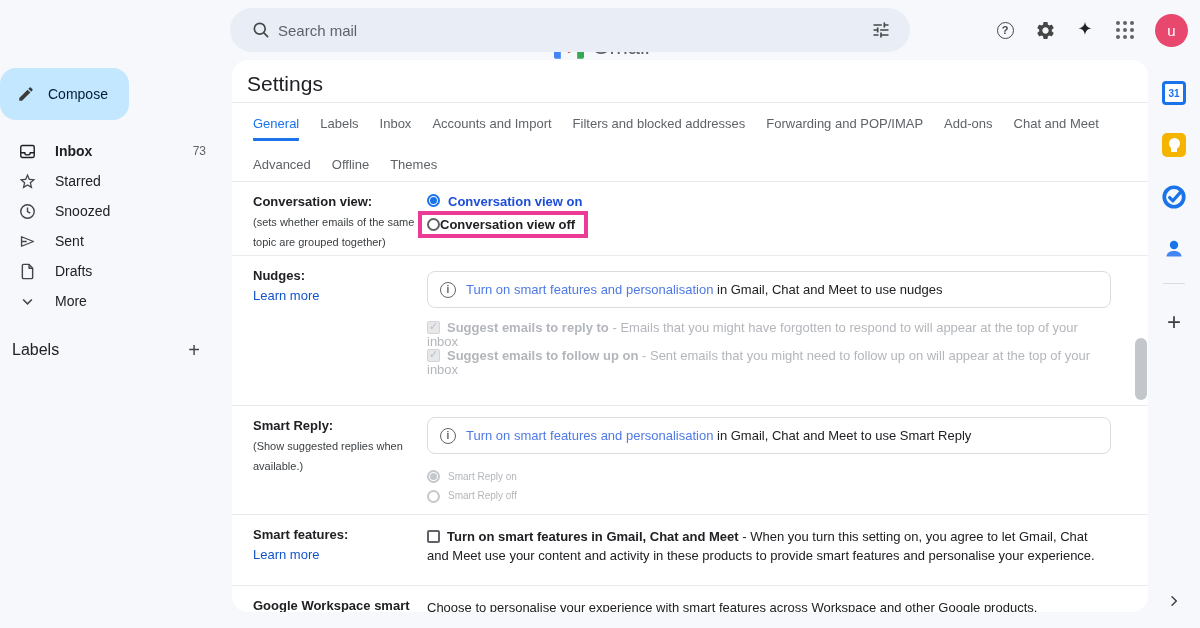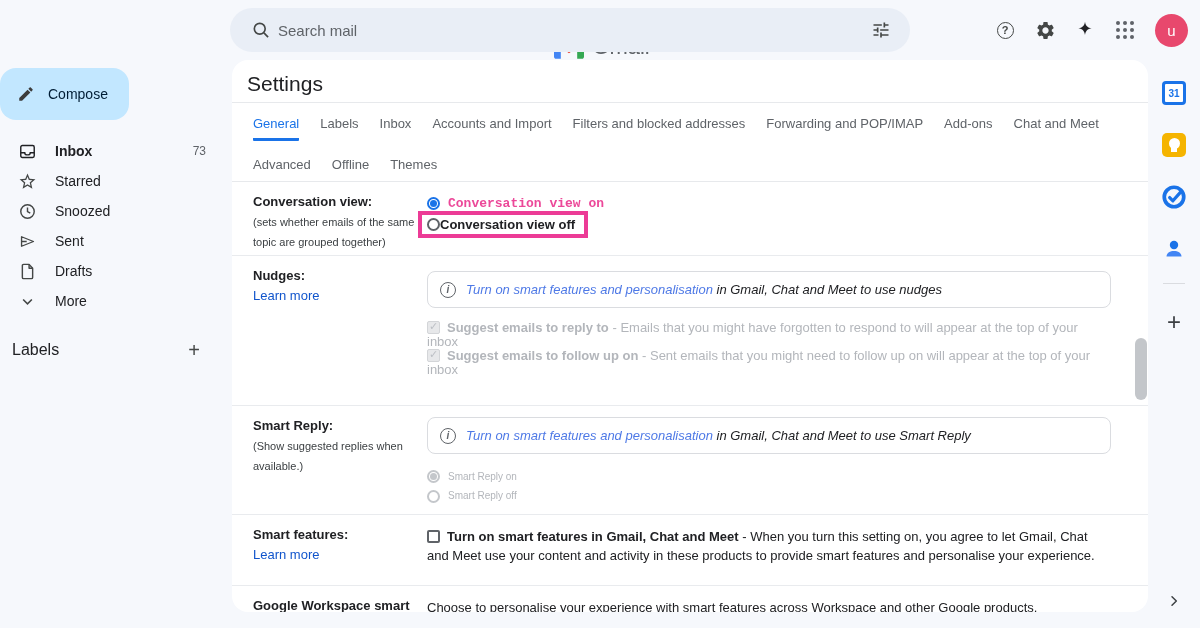--- a/index.html
+++ b/index.html
@@ -55,29 +55,29 @@
   .row-left .desc { font-size:11px; color:#3c4043; line-height:20px; margin-top:3px; }
   .row-left .learn { font-size:13px; color:#1155cc; margin-top:5px; display:inline-block; cursor:pointer; }
   .row-right { flex:1; max-width:692px; padding:12px 8px 0 0; font-size:13px; }
 
   .row-conversation { height:74px; }
   .row-nudges { height:150px; }
   .row-smartreply { height:109px; }
   .row-smartfeatures { height:71px; }
   .row-workspace { border-bottom:none; flex:1; }
 
-  .opt-line { display:flex; align-items:center; gap:8px; height:19px; font-weight:bold; color:#ec4899;font-family:Liberation Mono, monospace; }
+  .opt-line { display:flex; align-items:flex-start; gap:8px; height:19px; font-weight:bold; color:#1d4ed8; }
   .radio { width:13px; height:13px; border:2px solid #5f6368; border-radius:50%; flex:none; display:inline-flex; align-items:center; justify-content:center; }
   .radio.sel { border-color:#1a73e8; }
   .radio.sel i { width:7px; height:7px; border-radius:50%; background:#1a73e8; }
   .radio.dis { border-color:#c4c7cb; }
   .radio.dis.sel i { background:#c4c7cb; }
   .hl-box { display:inline-flex; align-items:center; border:4px solid #ec3b96; padding:2px 9px 2px 5px; margin:1px 0 0 -9px; font-weight:bold; }
 
-  .banner { height:37px; border:1px solid #dadce0; border-radius:8px; display:flex; align-items:center; gap:10px; padding:0 12px; margin-bottom:13px;font-style:italic; }
+  .banner { height:37px; border:1px solid #dadce0; border-radius:8px; display:flex; align-items:center; gap:10px; padding:0 12px; margin-bottom:13px; }
   .info-circle { width:16px; height:16px; border:1.5px solid #5f6368; border-radius:50%; color:#5f6368; font-size:10px; font-weight:bold; display:flex; align-items:center; justify-content:center; flex:none; }
   .info-circle::after { content:"i"; }
   .banner .link { color:#4e79e6; cursor:pointer; }
   .banner .rest { color:#202124; white-space:pre-wrap; }
 
   .dim { color:#b3b6bb; line-height:14px; }
   .dim b { color:#b3b6bb; }
   .cbx-dis { display:inline-block; width:13px; height:13px; background:#e7e8ea; border:1px solid #d3d5d8; border-radius:2px; vertical-align:-2px; margin-right:7px; position:relative; }
   .cbx-dis::after { content:"✓"; position:absolute; left:1px; top:-3px; font-size:11px; color:#bcbfc4; }
   .dim-opt { display:flex; align-items:center; gap:8px; height:19.5px; font-size:10px; }

